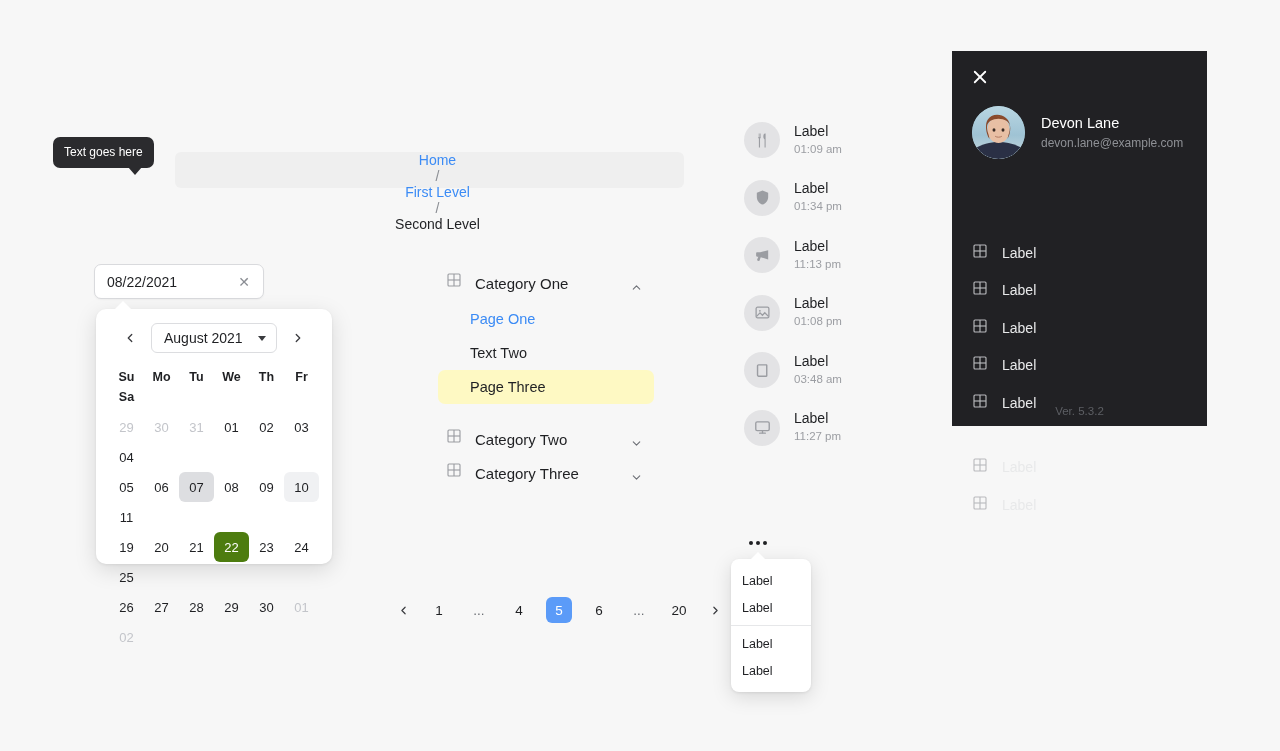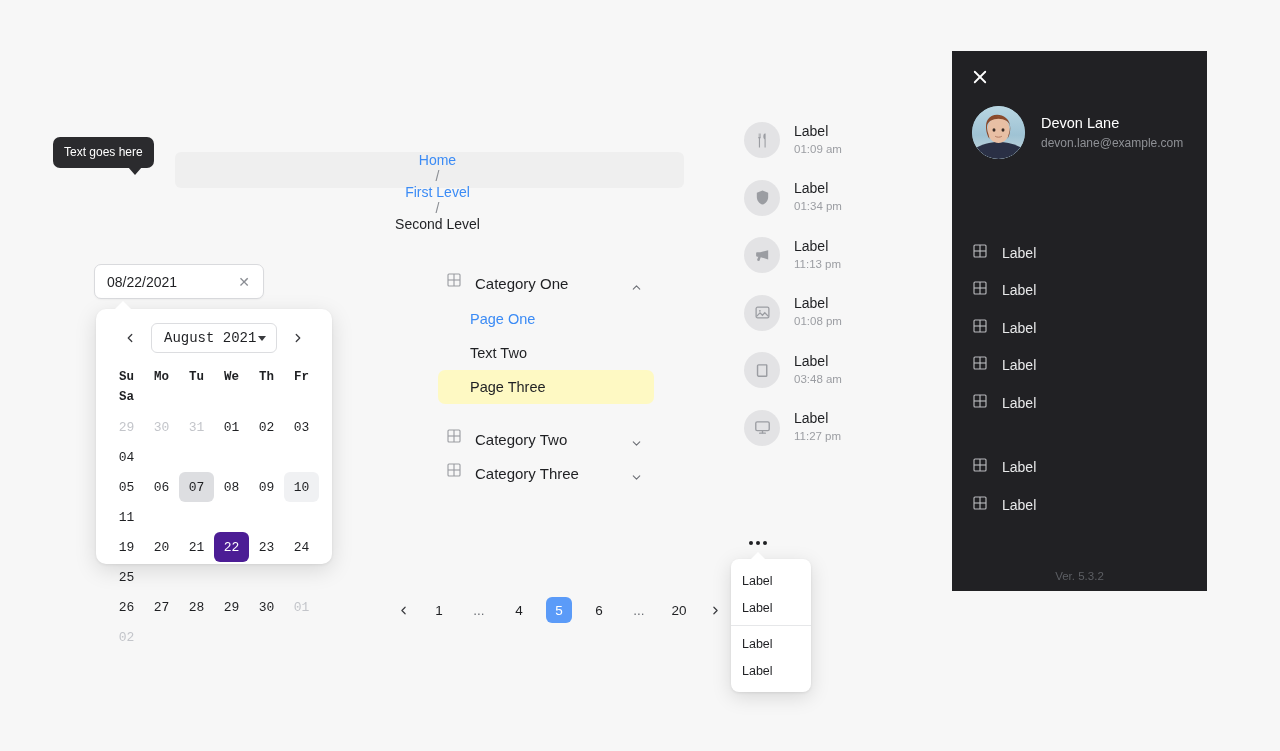--- a/index.html
+++ b/index.html
@@ -67,21 +67,20 @@
   }
 
   
   #calendar {
     position: absolute; left: 96px; top: 309px;
     width: 236px; height: 255px;
     background: #ffffff;
     border-radius: 10px;
     box-shadow: 0 6px 22px rgba(0,0,0,0.13), 0 1px 3px rgba(0,0,0,0.07);
     padding: 14px 13px 0 13px;
-    font-family: Liberation Mono, monospace;
   }
   #calendar .cal-tail {
     position: absolute; left: 18px; top: -8px;
     width: 0; height: 0;
     border-left: 9px solid transparent;
     border-right: 9px solid transparent;
     border-bottom: 9px solid #ffffff;
   }
   #cal-header {
     display: flex; align-items: center; justify-content: center;
@@ -115,21 +114,21 @@
     color: #1f2023; line-height: 20px;
   }
   .cal-cell {
     height: 30px; display: flex; align-items: center; justify-content: center;
     font-size: 13px; color: #1f2023; cursor: pointer;
     border-radius: 6px;
   }
   .cal-cell.muted { color: #c3c5ca; }
   .cal-cell.hover { background: #dddee1; }
   .cal-cell.light { background: #f0f1f3; }
-  .cal-cell.selected { background: #4c1d95; color: #ffffff; }
+  .cal-cell.selected { background: #4d7c0f; color: #ffffff; }
 
   
   #navtree { position: absolute; left: 438px; top: 258px; width: 216px; }
   .nav-cat {
     height: 34px; display: flex; align-items: flex-end;
     padding: 0 12px 0 8px; cursor: pointer; border-radius: 7px;
   }
   .nav-cat .nav-label { flex: 1; font-size: 15px; color: #1f2023; margin-left: 13px; }
   .nav-sub {
     height: 34px; display: flex; align-items: center;
@@ -192,21 +191,21 @@
   }
   .dd-item {
     height: 27px; display: flex; align-items: center;
     padding-left: 11px; font-size: 12.5px; color: #1f2023; cursor: pointer;
   }
   .dd-divider { height: 1px; background: #e6e7e9; margin: 4px 0; }
 
   
   #panel {
     position: absolute; left: 952px; top: 51px;
-    width: 255px; height: 540px;
+    width: 255px; height: 375px;
     background: #212124;
     color: #ffffff;
     padding-left: 18px;
   }
   #panel-close {
     position: absolute; left: 17px; top: 15px;
     width: 22px; height: 22px; cursor: pointer;
     display: flex; align-items: center; justify-content: center;
   }
   #panel-user {

